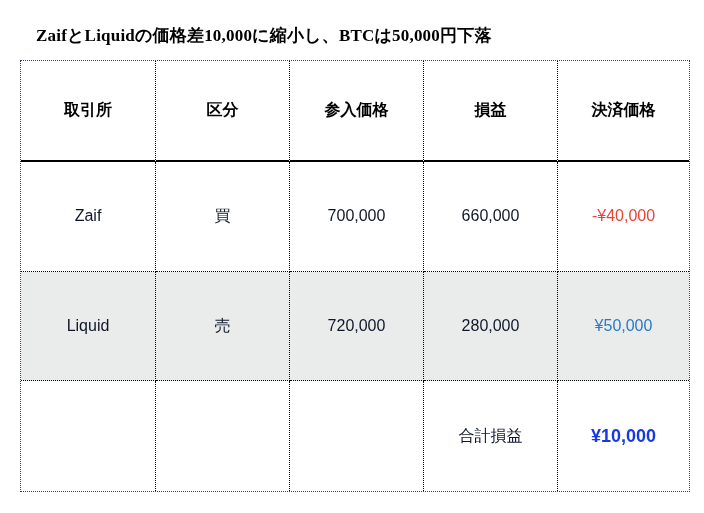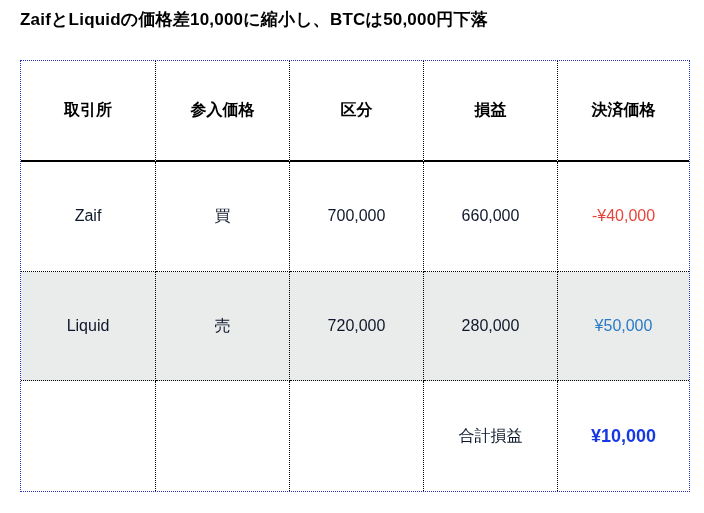--- a/index.html
+++ b/index.html
@@ -9,27 +9,28 @@
     width: 704px;
     height: 513px;
     font-family: "Liberation Sans", "DejaVu Sans", sans-serif;
     position: relative;
     overflow: hidden;
   }
   .title {
     position: absolute;
     left: 20px;
     top: 8px;
-    margin: 0;
+    margin: 16px;
     font-size: 17px;
     line-height: 24px;
     font-weight: 700;
     color: #000000;
     letter-spacing: 0.2px;
     white-space: nowrap;
+    font-family: Liberation Serif, serif;
   }
   .table {
     position: absolute;
     left: 20px;
     top: 60px;
     width: 668px;
     height: 430px;
     border: 1px dotted var(--table-outline-blue, #2334c0);
     display: flex;
     flex-direction: column;
@@ -72,22 +73,22 @@
 </style>
 </head>
 <body>
 
 <h1 class="title">ZaifとLiquidの価格差10,000に縮小し、BTCは50,000円下落</h1>
 
 <div class="table">
 
   <div class="row header">
     <div class="cell">取引所</div>
+    <div class="cell">区分</div>
     <div class="cell">参入価格</div>
-    <div class="cell">区分</div>
     <div class="cell">損益</div>
     <div class="cell">決済価格</div>
   </div>
 
   <div class="row data">
     <div class="cell">Zaif</div>
     <div class="cell">買</div>
     <div class="cell">700,000</div>
     <div class="cell">660,000</div>
     <div class="cell loss">-¥40,000</div>

